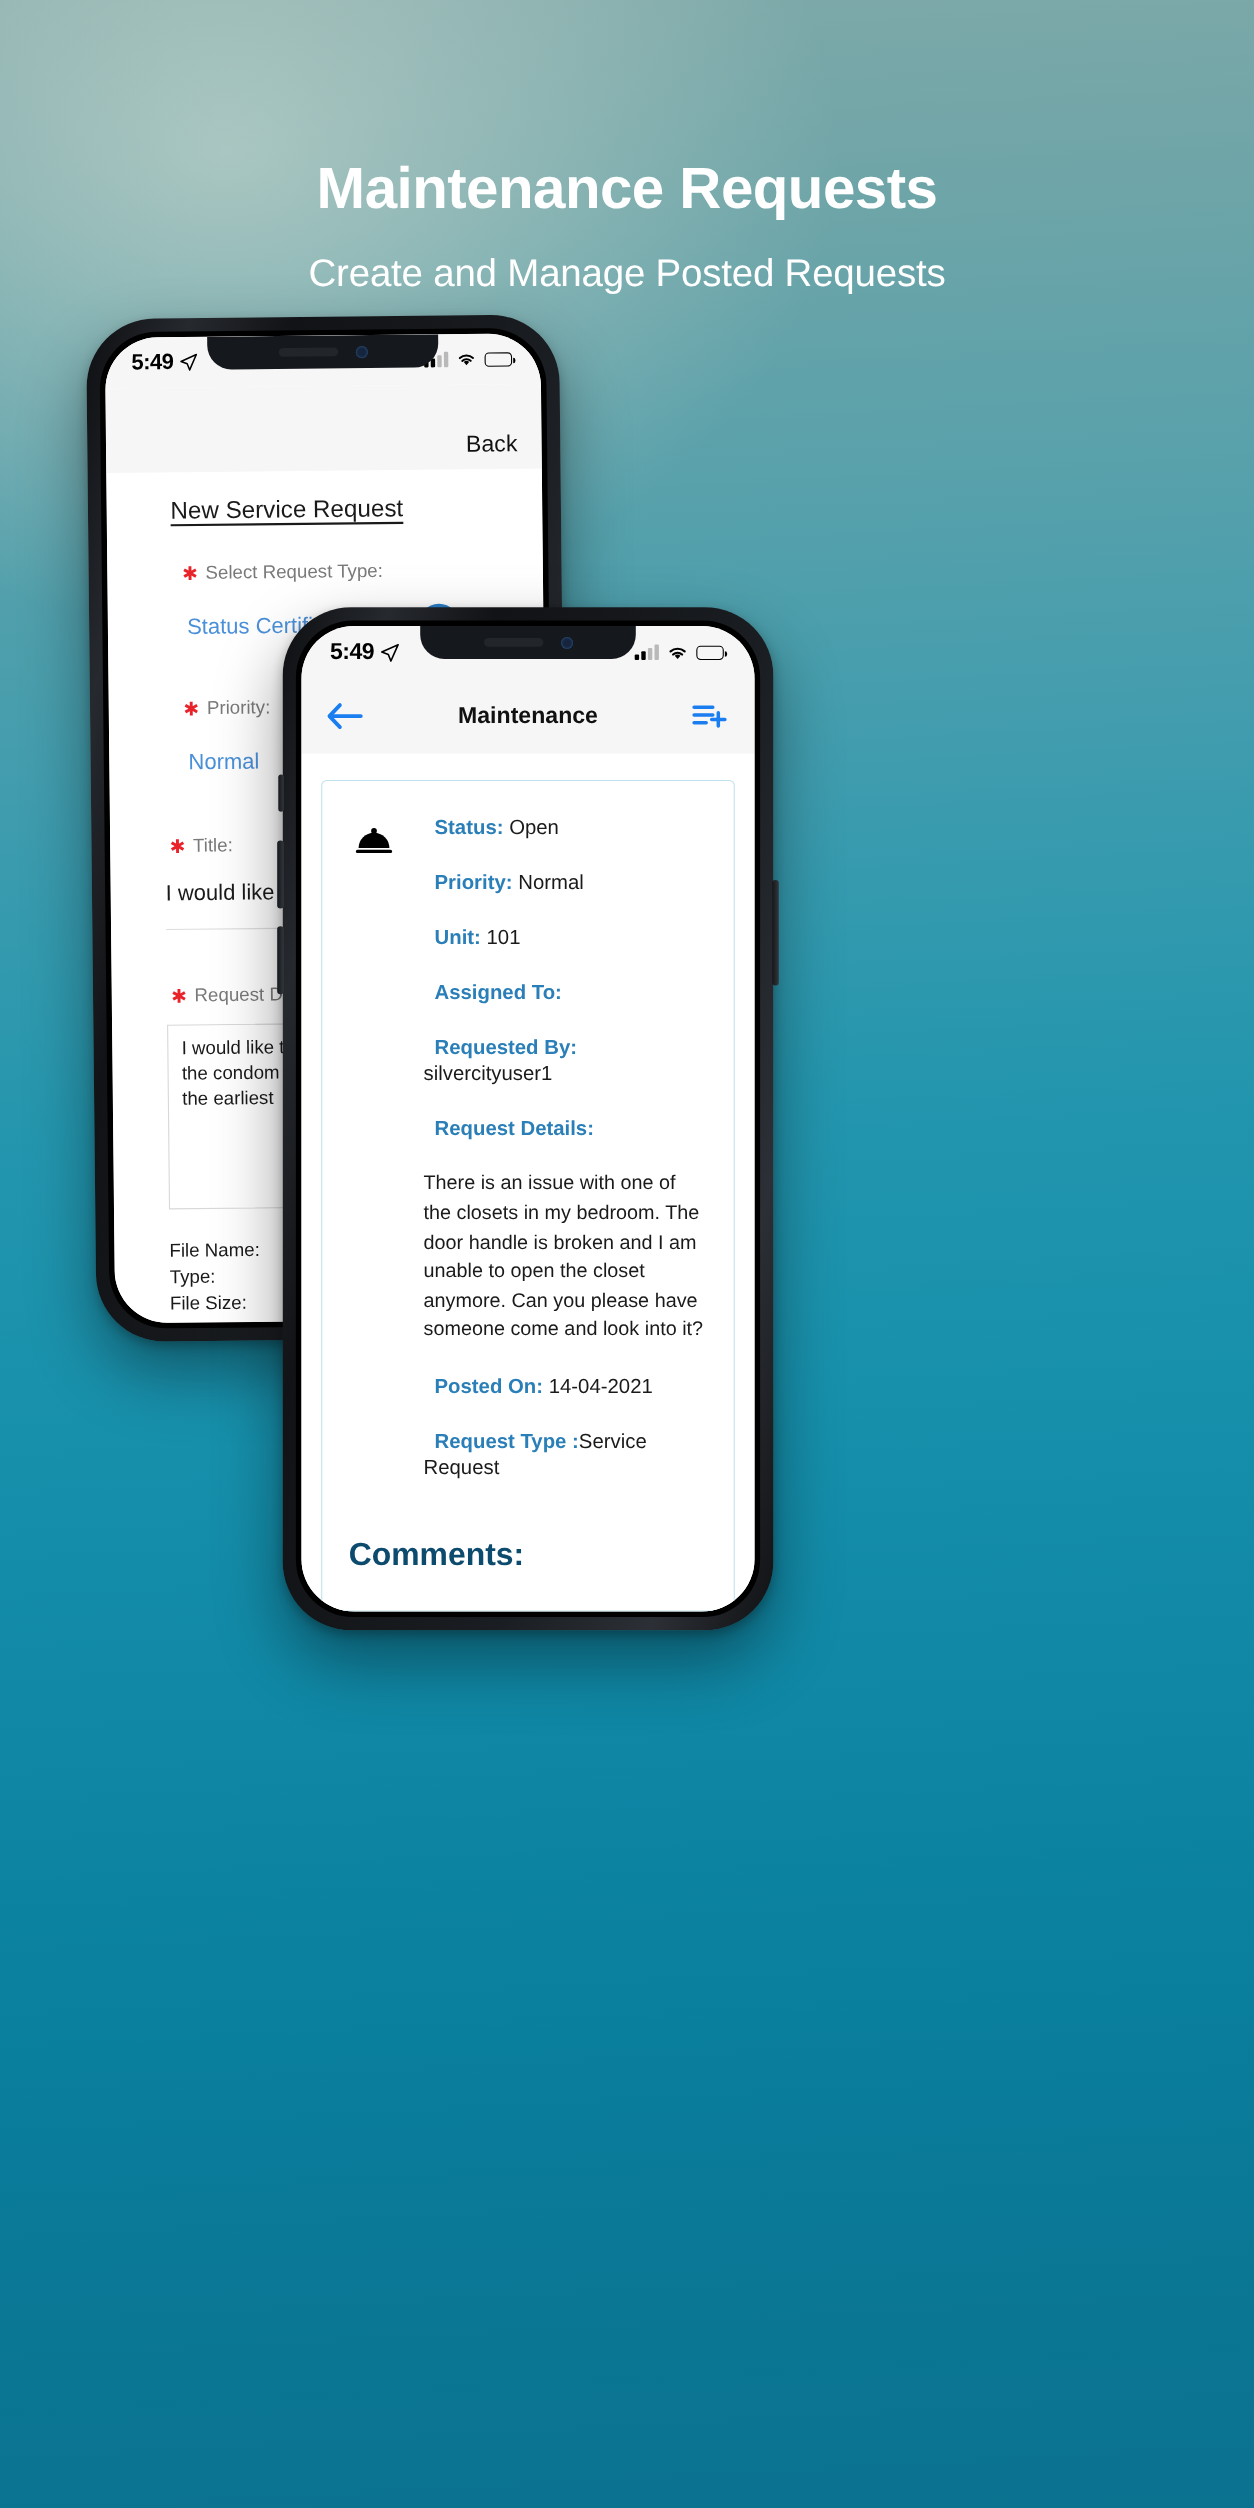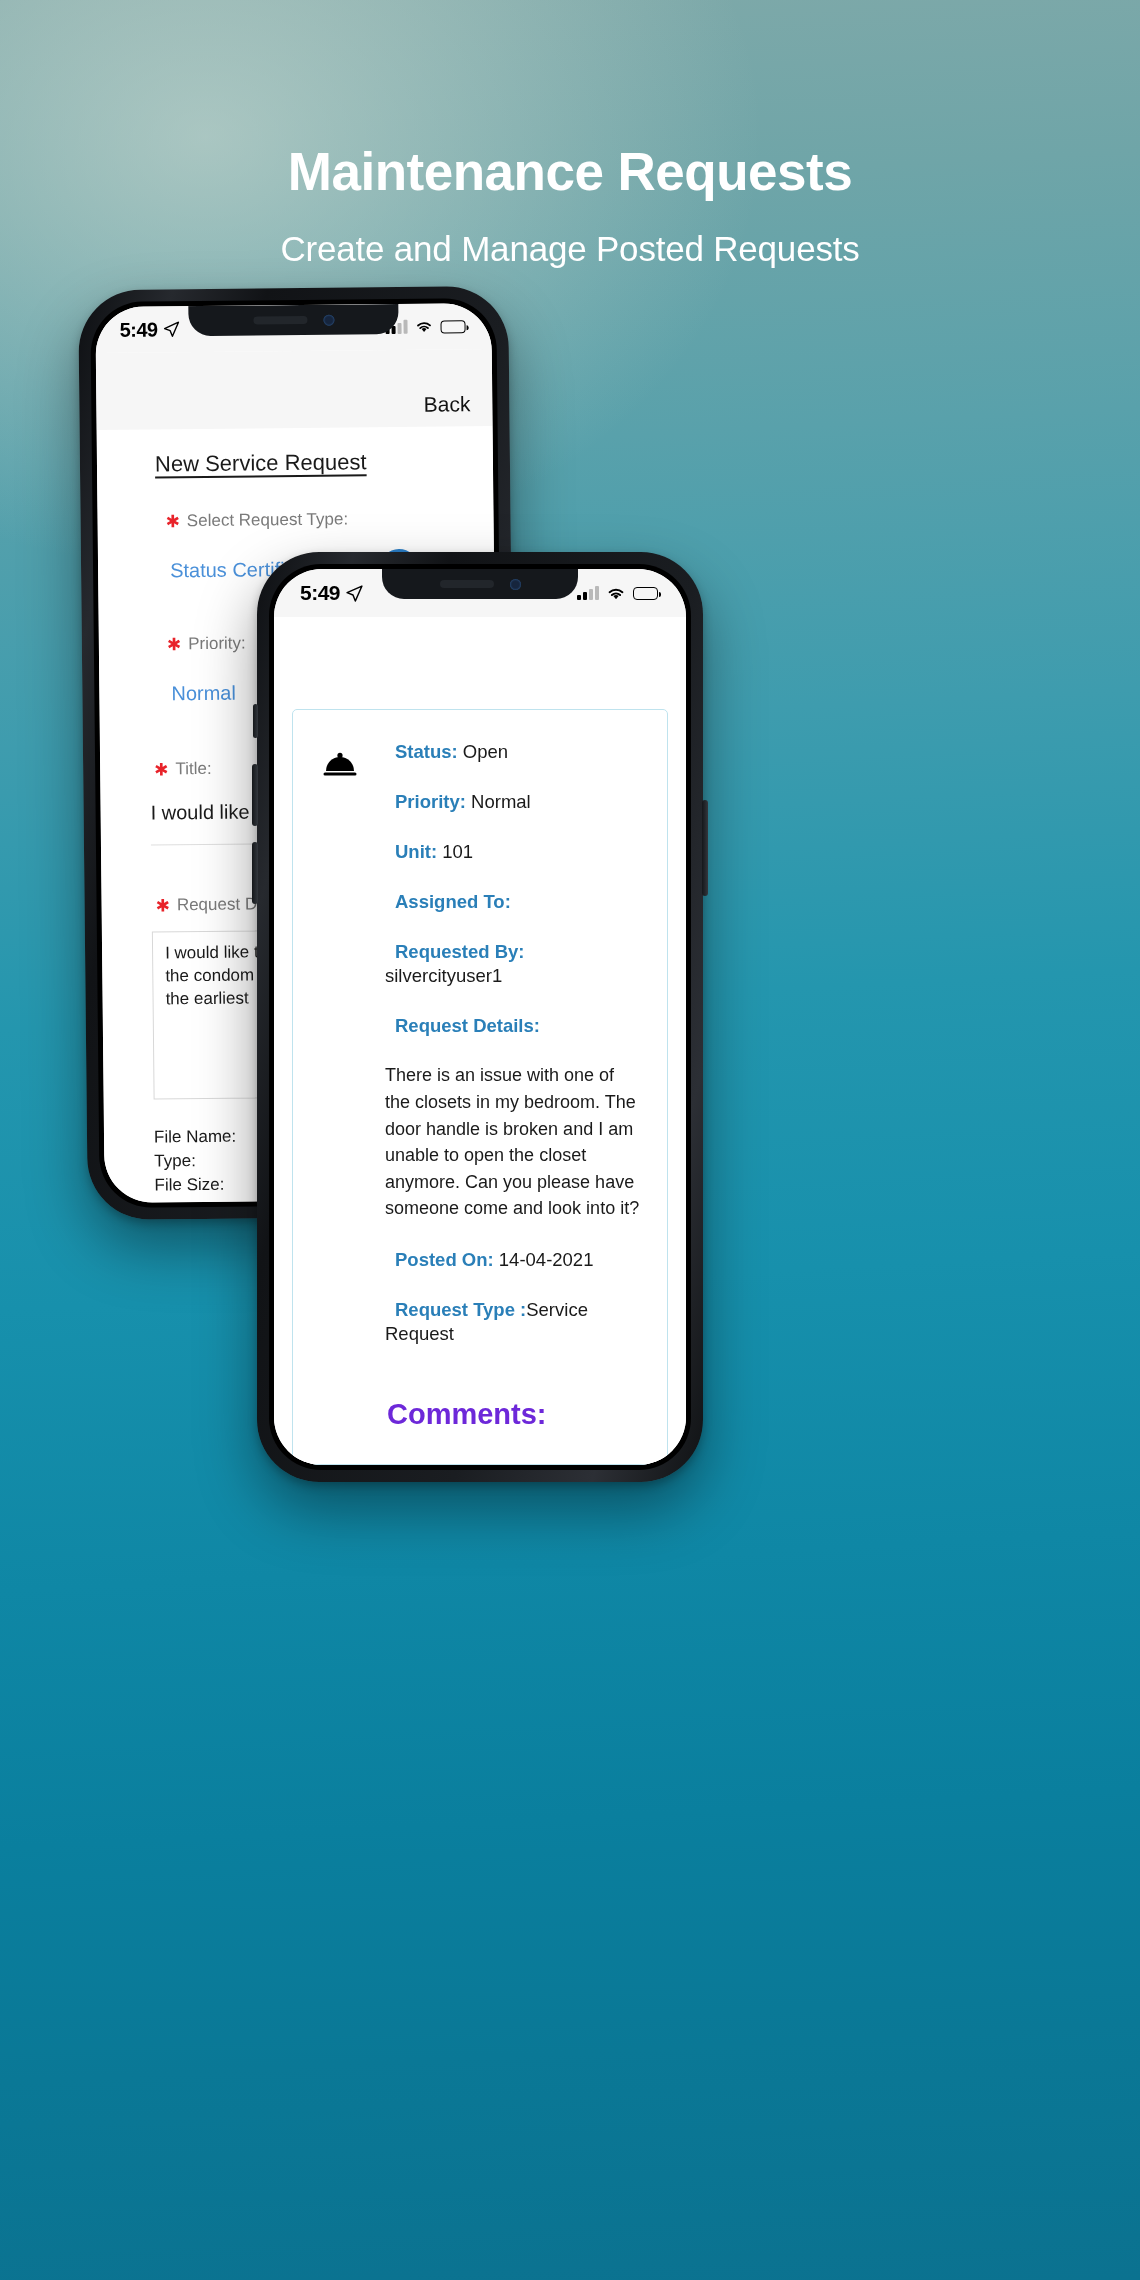--- a/index.html
+++ b/index.html
@@ -330,24 +330,23 @@
   }
   .details-body {
     font-size: 18px;
     color: #1a1a1a;
     line-height: 1.48;
     margin-top: -6px;
     margin-bottom: 26px;
     max-width: 310px;
   }
   .comments-head {
-    color: #6d28d9;
+    color: #0c4a6e;
     font-weight: bold;
     font-size: 29px;
-    margin-left: 70px;
     margin-top: 52px;
   }
 </style>
 </head>
 <body>
 
 <div id="stage">
 
   <div id="header">
     <div class="title">Maintenance Requests</div>
@@ -467,20 +466,31 @@
               </span>
             <svg width="20" height="15" viewBox="0 0 20 15">
               <path d="M10 13.2l2.6-3.1a3.9 3.9 0 0 0-5.2 0z" fill="#000"></path>
               <path d="M3.6 6.2a9.6 9.6 0 0 1 12.8 0" fill="none" stroke="#000" stroke-width="2" stroke-linecap="round"></path>
               <path d="M5.9 9a6.2 6.2 0 0 1 8.2 0" fill="none" stroke="#000" stroke-width="2" stroke-linecap="round"></path>
             </svg>
             <span class="batt"><span class="fill"></span></span>
           </div>
         </div>
 
+        <div class="app-nav">
+          <svg class="arrow-back" viewBox="0 0 34 26">
+            <path d="M13 3 3.5 13 13 23" fill="none" stroke="#1a7ef0" stroke-width="3.4" stroke-linecap="round" stroke-linejoin="round"></path>
+            <path d="M4 13h28" fill="none" stroke="#1a7ef0" stroke-width="3.4" stroke-linecap="round"></path>
+          </svg>
+          <div class="nav-title">Maintenance</div>
+          <svg class="list-plus" viewBox="0 0 34 26">
+            <path d="M3 5h17M3 12h17M3 19h11" stroke="#1a7ef0" stroke-width="3.2" stroke-linecap="round"></path>
+            <path d="M25 10v12M19 16h12" stroke="#1a7ef0" stroke-width="3.2" stroke-linecap="round"></path>
+          </svg>
+        </div>
 
         <div class="app-body">
           <div class="card">
 
             <svg class="bell-icon" viewBox="0 0 34 28">
               <path d="M2 22h30" stroke="#000" stroke-width="3" stroke-linecap="round"></path>
               <path d="M3 19a14 14 0 0 1 28 0z" fill="#000"></path>
               <circle cx="17" cy="3.4" r="2.6" fill="#000"></circle>
             </svg>
 

